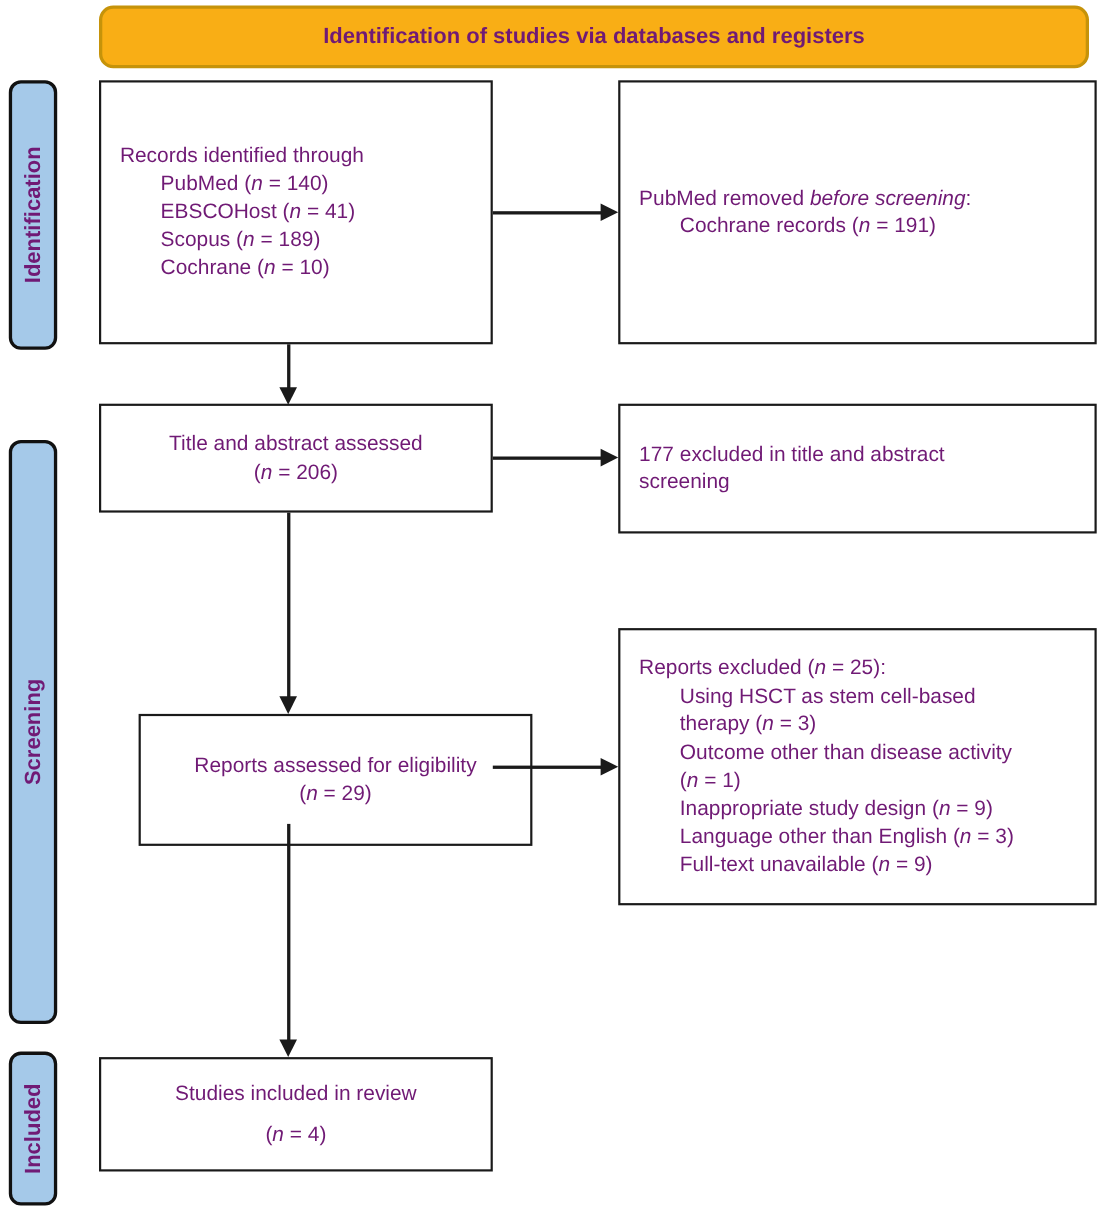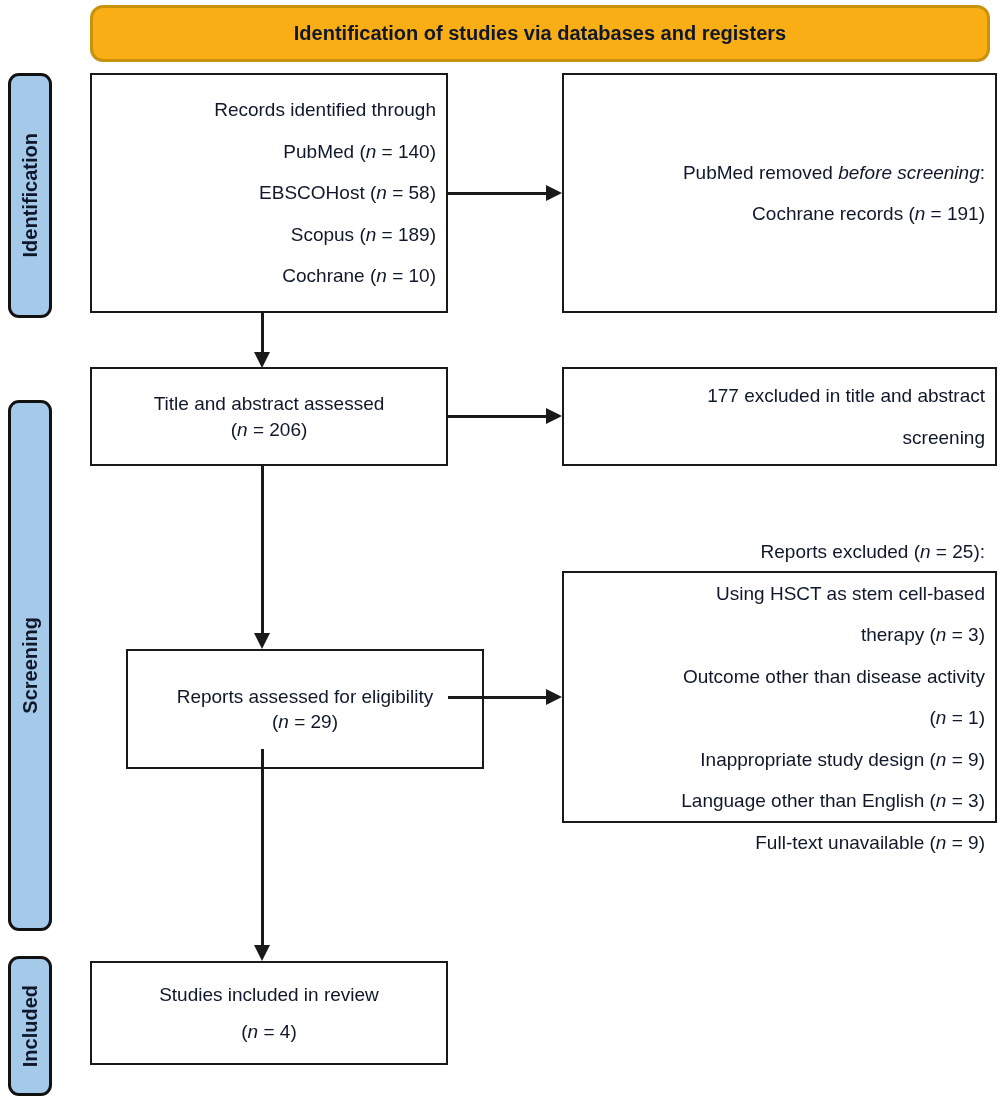--- a/index.html
+++ b/index.html
@@ -9,21 +9,21 @@
     --line: #1A1A1A;
   }
   * { margin: 0; padding: 0; box-sizing: border-box; }
   html, body { background: #ffffff; }
   .page {
     position: relative;
     width: 1001px;
     height: 1102px;
     background: #ffffff;
     font-family: "Liberation Sans", sans-serif;
-    color: #0f172a;
+    color: #701a75;
     overflow: hidden;
   }
 
   
   .banner {
     position: absolute;
     left: 90px; top: 5px;
     width: 900px; height: 57px;
     background: var(--banner-fill);
     border: 3px solid var(--banner-border);
@@ -52,29 +52,29 @@
   }
 
   
   .box {
     position: absolute;
     background: #ffffff;
     border: 2.5px solid var(--line);
     display: flex; flex-direction: column; justify-content: center;
     font-size: 19px; line-height: 25.5px;
   }
-  .box.left-align { align-items: flex-end; padding-left: 17px; padding-right: 10px; gap: 16px; }
+  .box.left-align { align-items: flex-start; padding-left: 17px; padding-right: 10px; }
   .box.center-align { align-items: center; text-align: center; }
   .box .line { white-space: nowrap; }
   .box .line.indent { padding-left: 37px; }
 
   .box-records-identified { left: 90px;  top: 73px;  width: 358px; height: 240px; }
   .box-records-removed    { left: 562px; top: 73px;  width: 435px; height: 240px; }
   .box-title-abstract     { left: 90px;  top: 367px; width: 358px; height: 99px;  }
-  .box-excluded-title     { left: 562px; top: 367px; width: 435px; height: 99px;  }
+  .box-excluded-title     { left: 562px; top: 367px; width: 435px; height: 118px;  }
   .box-reports-assessed   { left: 90px;  top: 649px; width: 358px; height: 120px; margin-left: 36px; }
   .box-reports-excluded   { left: 562px; top: 571px; width: 435px; height: 252px; }
   .box-studies-included   { left: 90px;  top: 961px; width: 358px; height: 104px; gap: 11px; }
 
   
   .arrow-h {
     position: absolute;
     height: 2.5px;
     background: var(--line);
   }
@@ -123,21 +123,21 @@
   <div class="stage stage-screening">
     <span class="stage-text">Screening</span>
   </div>
   <div class="stage stage-included">
     <span class="stage-text">Included</span>
   </div>
 
   <div class="box left-align box-records-identified">
       <div class="line"><span>Records identified through</span></div>
       <div class="line indent"><span>PubMed (</span><i>n</i><span> = 140)</span></div>
-      <div class="line indent"><span>EBSCOHost (</span><i>n</i><span> = 58)</span></div>
+      <div class="line indent"><span>EBSCOHost (</span><i>n</i><span> = 41)</span></div>
       <div class="line indent"><span>Scopus (</span><i>n</i><span> = 189)</span></div>
       <div class="line indent"><span>Cochrane (</span><i>n</i><span> = 10)</span></div>
     </div>
   <div class="box left-align box-records-removed">
       <div class="line"><span>PubMed removed </span><i>before screening</i><span>:</span></div>
       <div class="line indent"><span>Cochrane records (</span><i>n</i><span> = 191)</span></div>
     </div>
   <div class="box center-align box-title-abstract">
       <div class="line"><span>Title and abstract assessed</span></div>
       <div class="line"><span>(</span><i>n</i><span> = 206)</span></div>

